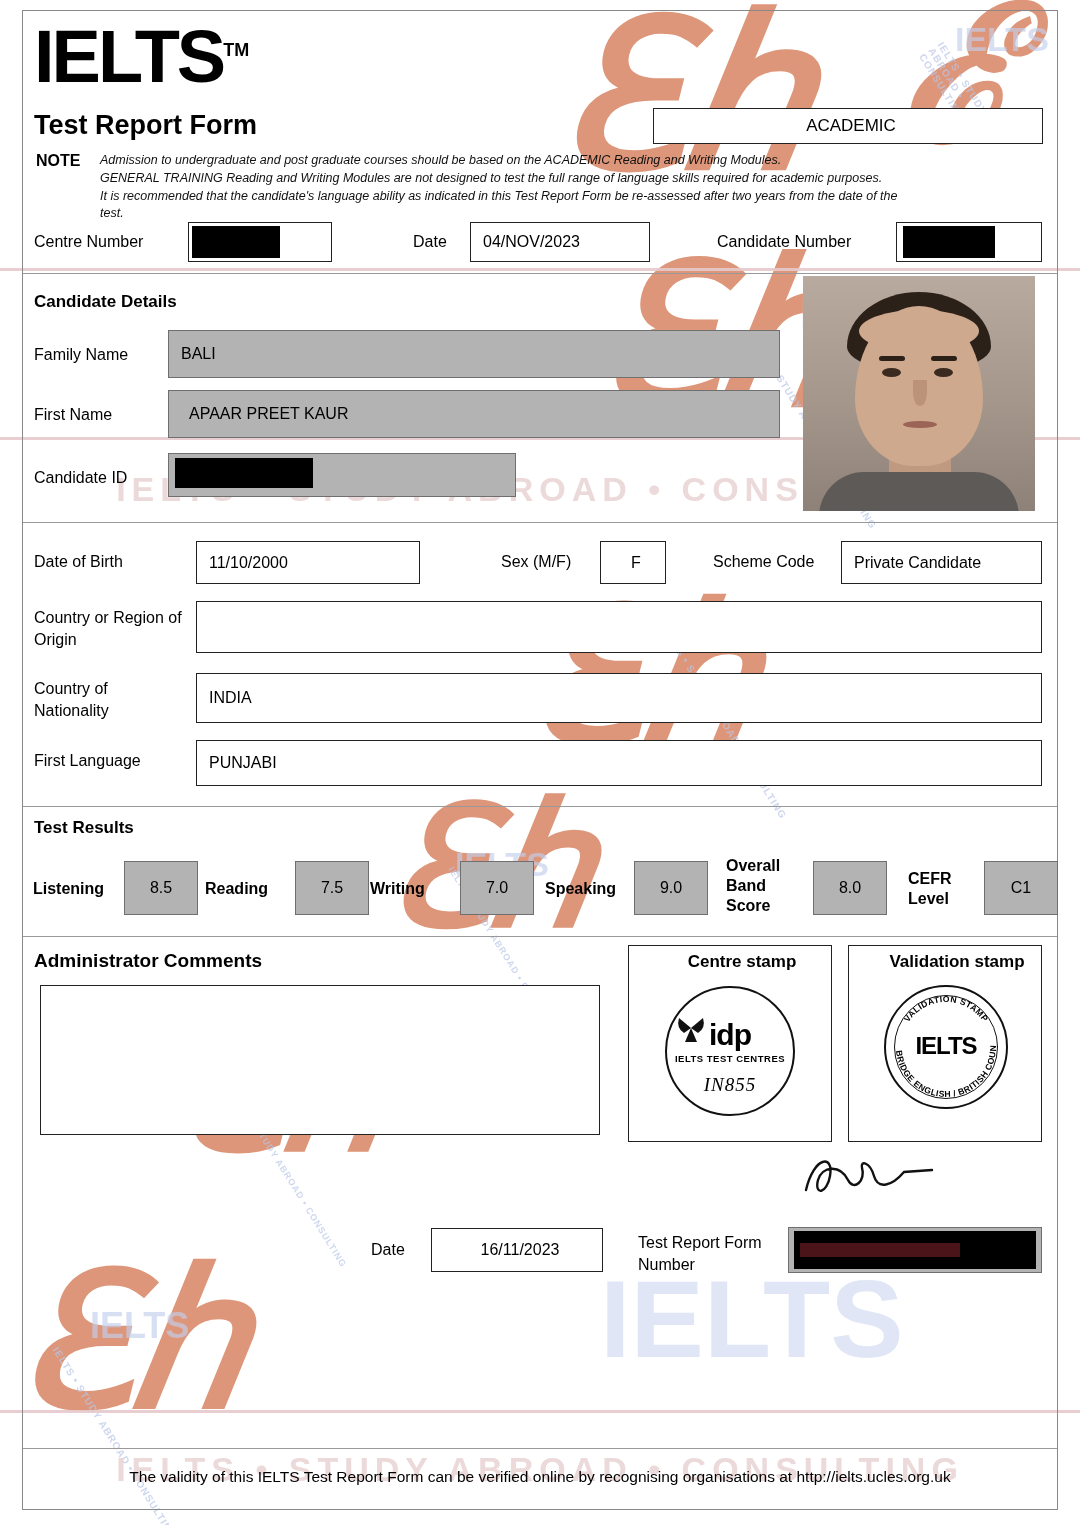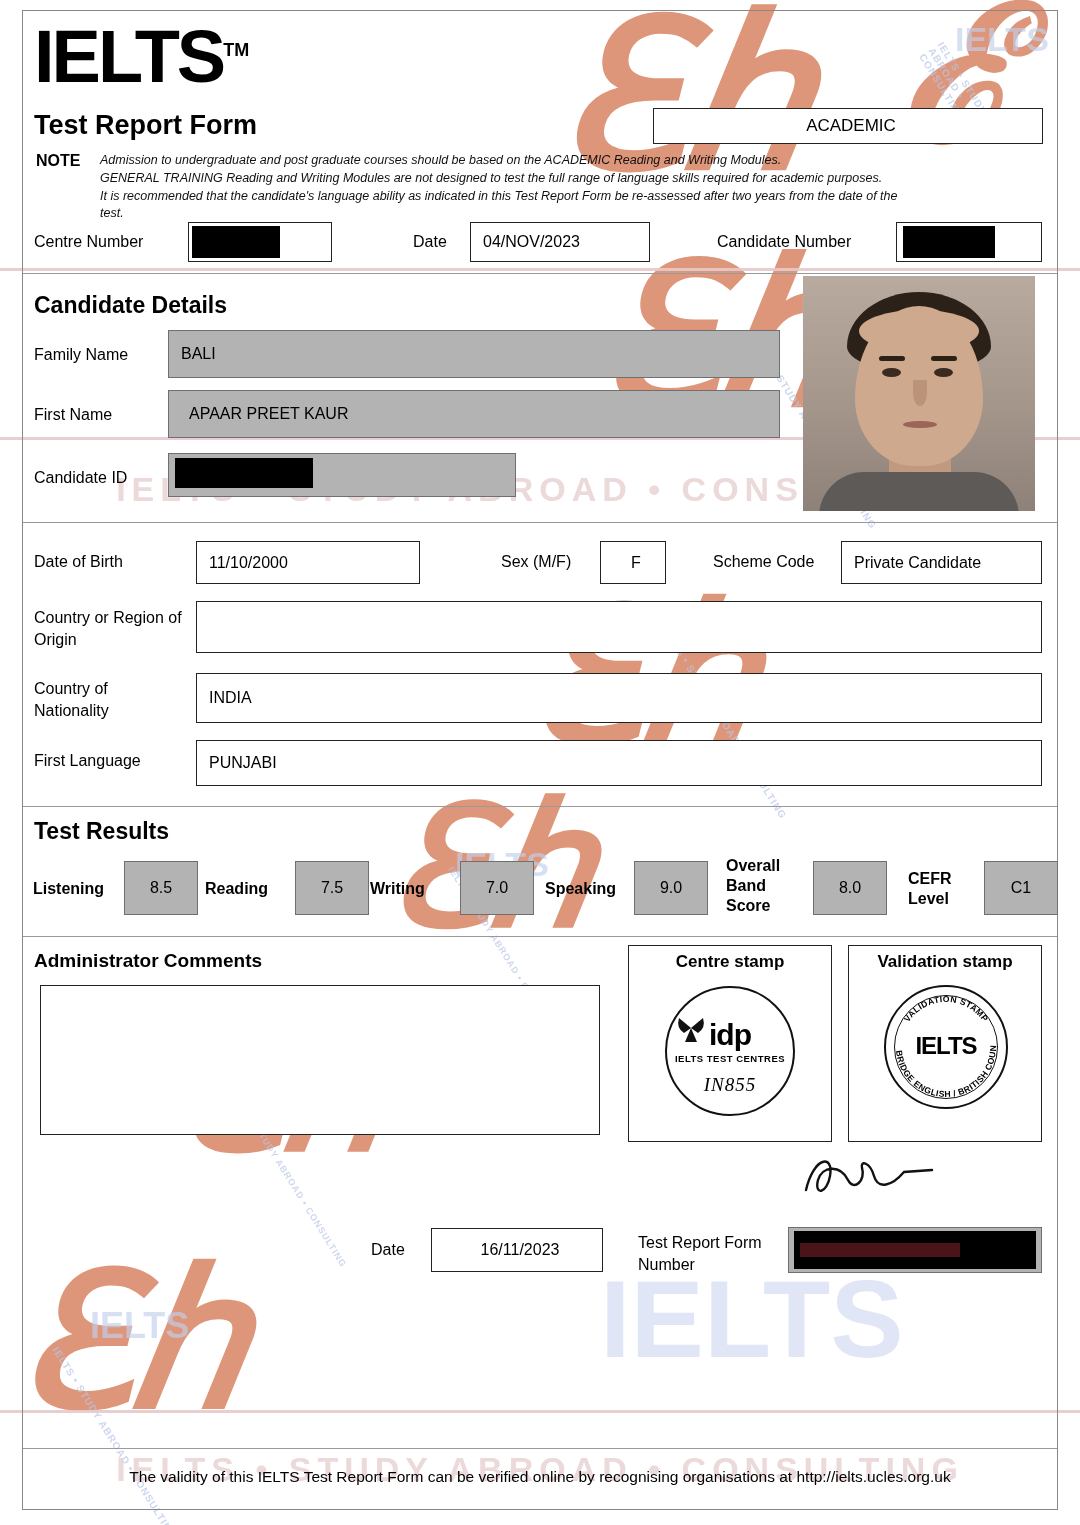--- a/index.html
+++ b/index.html
@@ -25,40 +25,40 @@
   .grey{background:#b3b3b3;border:1px solid #6f6f6f;}
   .redact{position:absolute;background:#000;}
 
   .ielts-logo{position:absolute;left:34px;top:14px;font-family:"Liberation Sans",sans-serif;font-weight:700;font-size:74px;letter-spacing:-3px;}
   .tm{font-size:18px;vertical-align:super;letter-spacing:0;}
   .trf-title{position:absolute;left:34px;top:110px;font-size:27px;font-weight:700;}
 
   .note-lbl{position:absolute;left:36px;top:152px;font-size:16px;font-weight:700;}
   .note-txt{position:absolute;left:100px;top:152px;width:800px;font-size:12.5px;font-style:italic;line-height:1.42;color:#111;}
 
-  .sec-title{position:absolute;font-size:23px;font-weight:700;}
+  .sec-title{position:absolute;font-size:17px;font-weight:700;}
 
   .photo{position:absolute;left:803px;top:276px;width:232px;height:235px;overflow:hidden;background:#9c8f86;}
   .ph-bg{position:absolute;inset:0;background:linear-gradient(180deg,#b8aa9f 0%,#a4968b 55%,#8e8178 100%);}
   .ph-face{position:absolute;left:52px;top:30px;width:128px;height:160px;border-radius:50% 50% 46% 46%/58% 58% 42% 42%;background:#cfa98e;}
   .ph-hair{position:absolute;left:44px;top:16px;width:144px;height:78px;border-radius:50% 50% 40% 40%/70% 70% 30% 30%;background:#2b2119;}
   .ph-hair2{position:absolute;left:56px;top:34px;width:120px;height:42px;border-radius:50%;background:#cfa98e;}
   .ph-eye{position:absolute;width:19px;height:9px;border-radius:50%;background:#3a2a20;}
   .ph-brow{position:absolute;width:26px;height:5px;border-radius:3px;background:#2b2119;}
   .ph-nose{position:absolute;left:110px;top:104px;width:14px;height:26px;border-radius:0 0 50% 50%;background:#bb9379;}
   .ph-mouth{position:absolute;left:100px;top:145px;width:34px;height:7px;border-radius:50%;background:#9b6456;}
   .ph-neck{position:absolute;left:86px;top:178px;width:62px;height:40px;background:#c09a80;}
   .ph-body{position:absolute;left:16px;top:196px;width:200px;height:45px;border-radius:60px 60px 0 0;background:#5d5a57;}
 
   
   .scorebox{position:absolute;width:72px;height:52px;border:1px solid #6f6f6f;background:#b3b3b3;display:flex;align-items:center;justify-content:center;font-size:16px;}
 
   
   .stampbox{position:absolute;border:1px solid #222;box-sizing:border-box;background:#fff;}
-  .stamp-title{position:absolute;font-size:17px;font-weight:700;text-align:center;}
+  .stamp-title{position:absolute;font-size:17px;font-weight:700;text-align:center;margin-left:12px;}
   .circ{position:absolute;border-radius:50%;box-sizing:border-box;}
   .idp-word{font-family:"Liberation Sans",sans-serif;font-weight:700;font-size:30px;letter-spacing:-1px;}
   .idp-sub{font-size:9.5px;font-weight:700;letter-spacing:.5px;}
   .idp-code{font-family:"Liberation Serif",serif;font-style:italic;font-size:19px;letter-spacing:1px;}
   .val-ielts{font-family:"Liberation Sans",sans-serif;font-weight:700;font-size:24px;letter-spacing:-1px;}
   .ring-text{position:absolute;left:0;top:0;width:100%;height:100%;}
   .ring-text text{font-size:8.6px;font-weight:700;font-family:"Liberation Sans",sans-serif;letter-spacing:.4px;}
 
   .sig{position:absolute;left:800px;top:1150px;width:140px;height:52px;}
   .footer{position:absolute;left:0;top:1468px;width:1080px;text-align:center;font-size:15.5px;}

